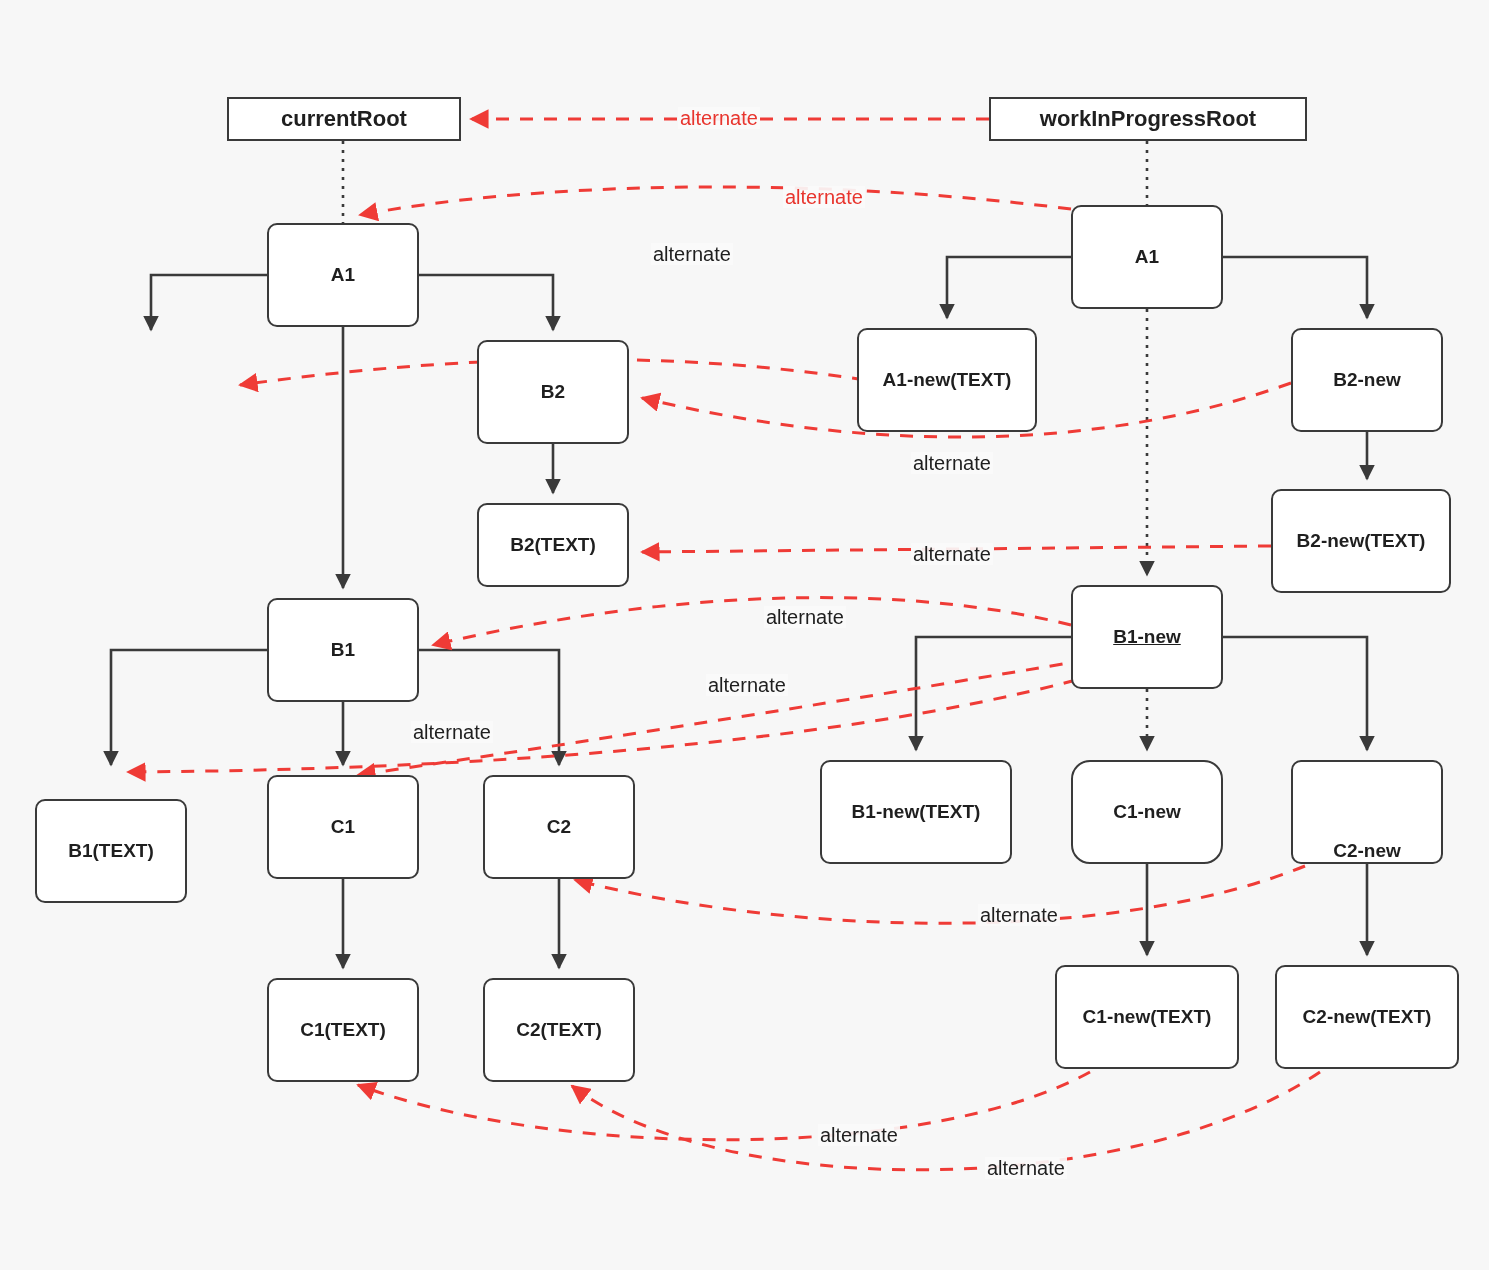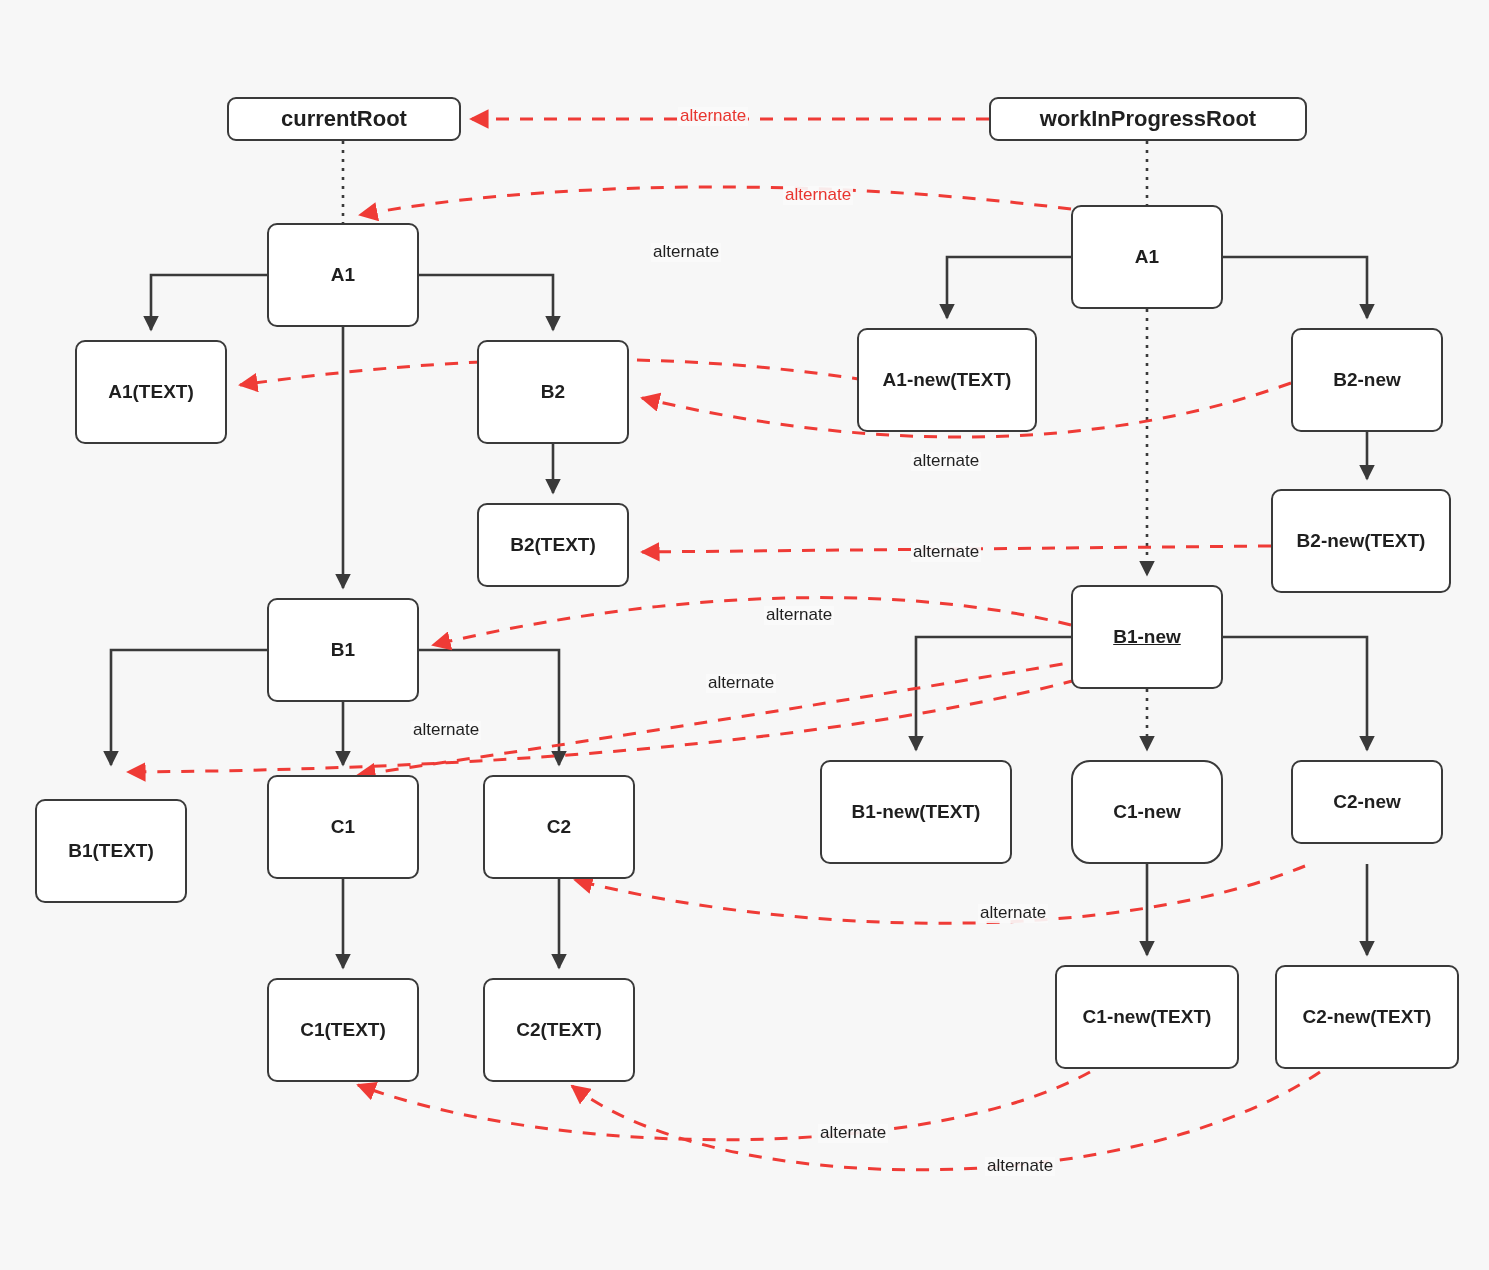--- a/index.html
+++ b/index.html
@@ -28,35 +28,35 @@
     background: #ffffff;
     border: 2.5px solid #3a3a3a;
     display: flex;
     align-items: center;
     justify-content: center;
     color: #1f1f1f;
     font-weight: bold;
     z-index: 3;
   }
   .node.root {
-    border-radius: 9px;
+    border-radius: 0;
     font-size: 22px;
     text-align: center;
   }
   .node.fiber {
     border-radius: 10px;
     font-size: 19px;
   }
   .node-label {
     pointer-events: none;
     white-space: nowrap;
   }
   .edge-label {
     position: absolute;
-    font-size: 17px;
+    font-size: 20px;
     font-family: "Liberation Sans", sans-serif;
     background: rgba(250,250,250,0.92);
     padding: 0 2px;
     line-height: 1.1;
     white-space: nowrap;
     z-index: 4;
     color: #1f1f1f;
   }
   .edge-label.red { color: #e8352e; }
 </style>
@@ -152,23 +152,20 @@
   </div>
 
   <div class="node root" style="left:989px; top:97px; width:318px; height:44px;">
     <span class="node-label">workInProgressRoot</span>
   </div>
 
   <div class="node fiber" style="left:267px; top:223px; width:152px; height:104px;">
     <span class="node-label">A1</span>
   </div>
 
-  <div class="node fiber" style="left:75px; top:340px; width:152px; height:104px;">
-    <span class="node-label">A1(TEXT)</span>
-  </div>
 
   <div class="node fiber" style="left:477px; top:340px; width:152px; height:104px;">
     <span class="node-label">B2</span>
   </div>
 
   <div class="node fiber" style="left:477px; top:503px; width:152px; height:84px;">
     <span class="node-label">B2(TEXT)</span>
   </div>
 
   <div class="node fiber" style="left:267px; top:598px; width:152px; height:104px;">
@@ -216,21 +213,21 @@
   </div>
 
   <div class="node fiber" style="left:820px; top:760px; width:192px; height:104px;">
     <span class="node-label">B1-new(TEXT)</span>
   </div>
 
   <div class="node fiber" style="left:1071px; top:760px; width:152px; height:104px;border-radius:19px;">
     <span class="node-label">C1-new</span>
   </div>
 
-  <div class="node fiber" style="left:1291px; top:760px; width:152px; height:84px;">
+  <div class="node fiber" style="left:1291px; top:760px; width:152px; height:104px;align-items:flex-end;">
     <span class="node-label">C2-new</span>
   </div>
 
   <div class="node fiber" style="left:1055px; top:965px; width:184px; height:104px;">
     <span class="node-label">C1-new(TEXT)</span>
   </div>
 
   <div class="node fiber" style="left:1275px; top:965px; width:184px; height:104px;justify-content:center;">
     <span class="node-label">C2-new(TEXT)</span>
   </div>

